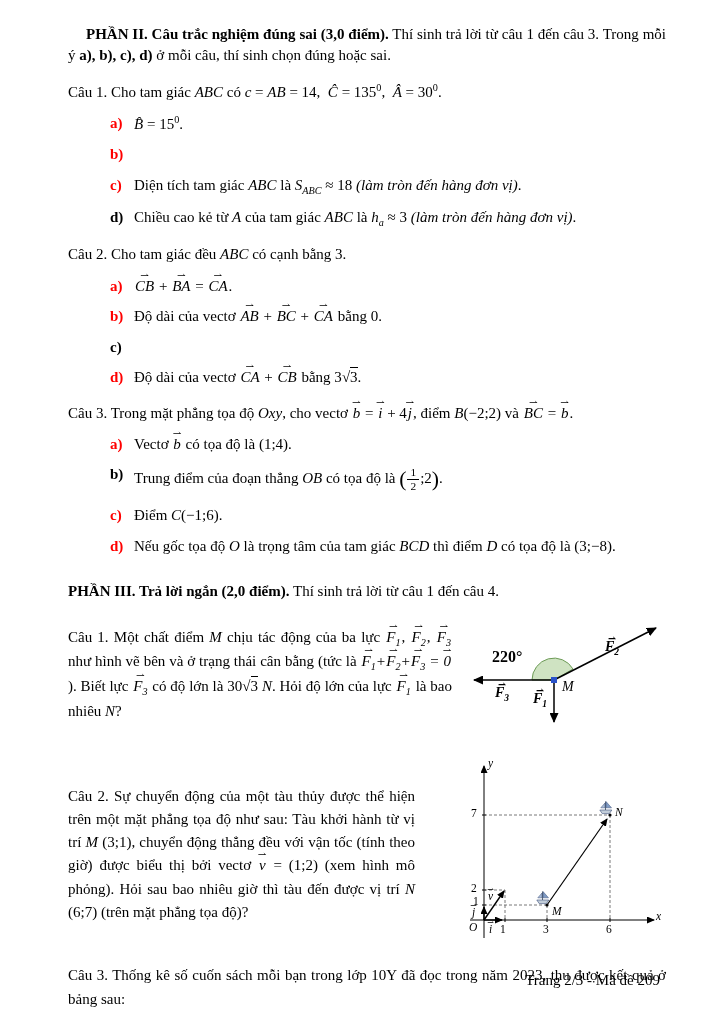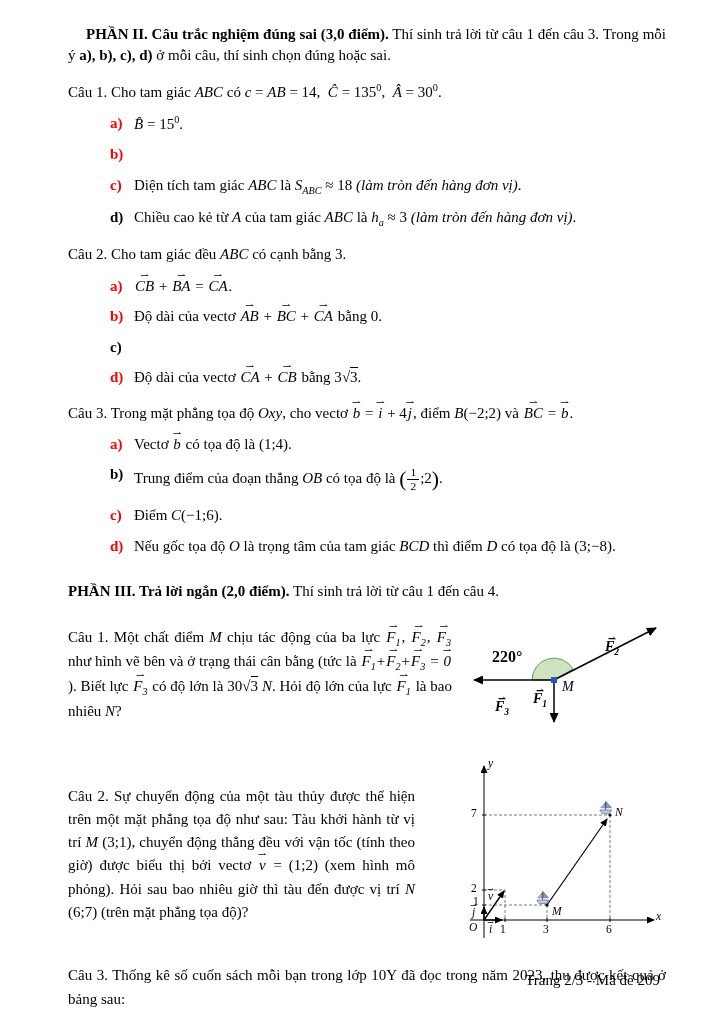--- a/index.html
+++ b/index.html
@@ -127,21 +127,21 @@
           </marker>
         </defs>
         <path d="M 88 60 L 66 60 A 22 22 0 0 1 107 49 Z" fill="#cfe3c2" stroke="#6d9b57" stroke-width="1"></path>
         <line x1="88" y1="60" x2="190" y2="8" stroke="#000" stroke-width="1.5" marker-end="url(#ah)"></line>
         <line x1="88" y1="60" x2="8" y2="60" stroke="#000" stroke-width="1.5" marker-end="url(#ah)"></line>
         <line x1="88" y1="60" x2="88" y2="102" stroke="#000" stroke-width="1.5" marker-end="url(#ah)"></line>
         <rect x="85" y="57" width="6" height="6" fill="#2a52c9"></rect>
       </svg>
       <span class="figlab angle-lab" style="left:26px; top:29px;">220°</span>
       <span class="figlab forcelab" style="left:138px; top:20px;"><span class="vec">F<sub>2</sub></span></span>
-      <span class="figlab forcelab" style="left:28px; top:80px;"><span class="vec">F<sub>3</sub></span></span>
+      <span class="figlab forcelab" style="left:28px; top:66px;"><span class="vec">F<sub>3</sub></span></span>
       <span class="figlab forcelab" style="left:66px; top:72px;"><span class="vec">F<sub>1</sub></span></span>
       <span class="figlab pointlab" style="left:96px; top:60px;">M</span>
     </div>
   </div>
 
   <div class="qrow" id="q3-2">
     <div class="qcol">
       <p class="stem"><span class="qlabel">Câu 2.</span> <span>Sự chuyển động của một tàu thủy được thể hiện trên một mặt phẳng tọa độ như sau: Tàu khởi hành từ vị trí <i>M</i> (3;1), chuyển động thẳng đều với vận tốc (tính theo giờ) được biểu thị bởi vectơ <span class="vec">v</span> = (1;2) (xem hình mô phỏng). Hỏi sau bao nhiêu giờ thì tàu đến được vị trí <i>N</i> (6;7) (trên mặt phẳng tọa độ)?</span></p>
     </div>
     <div class="fig2">

